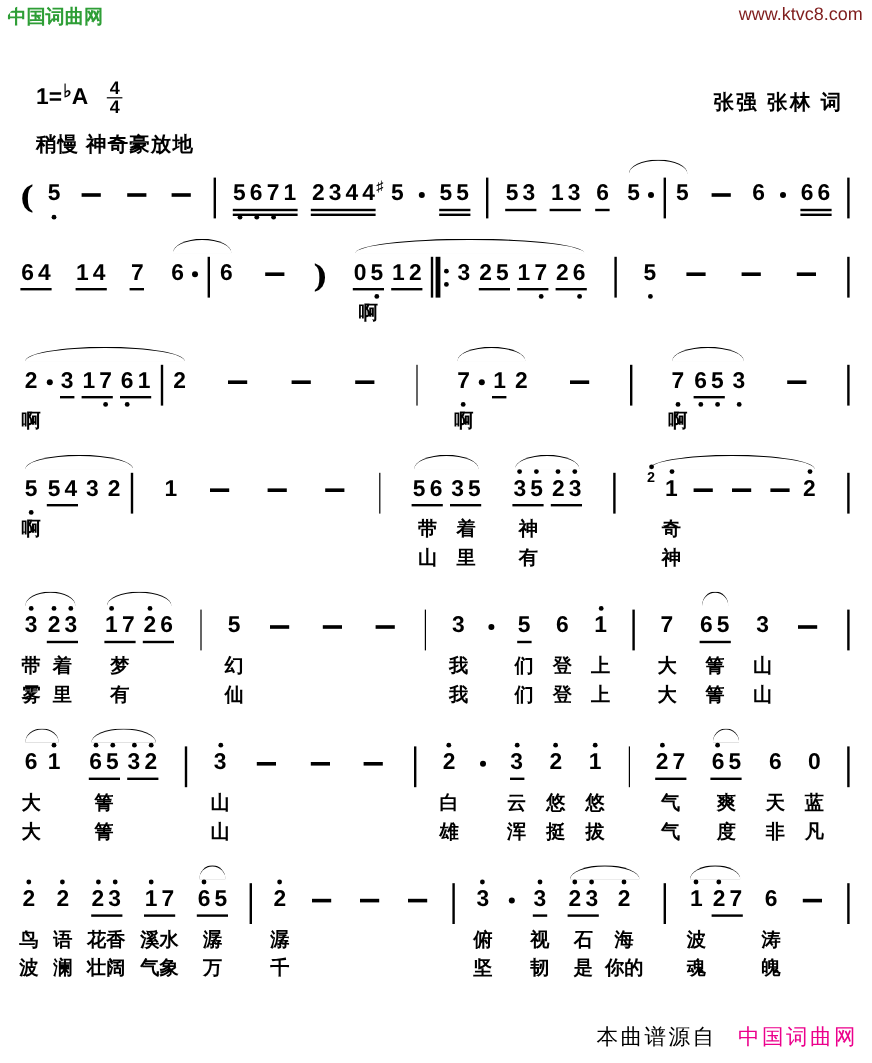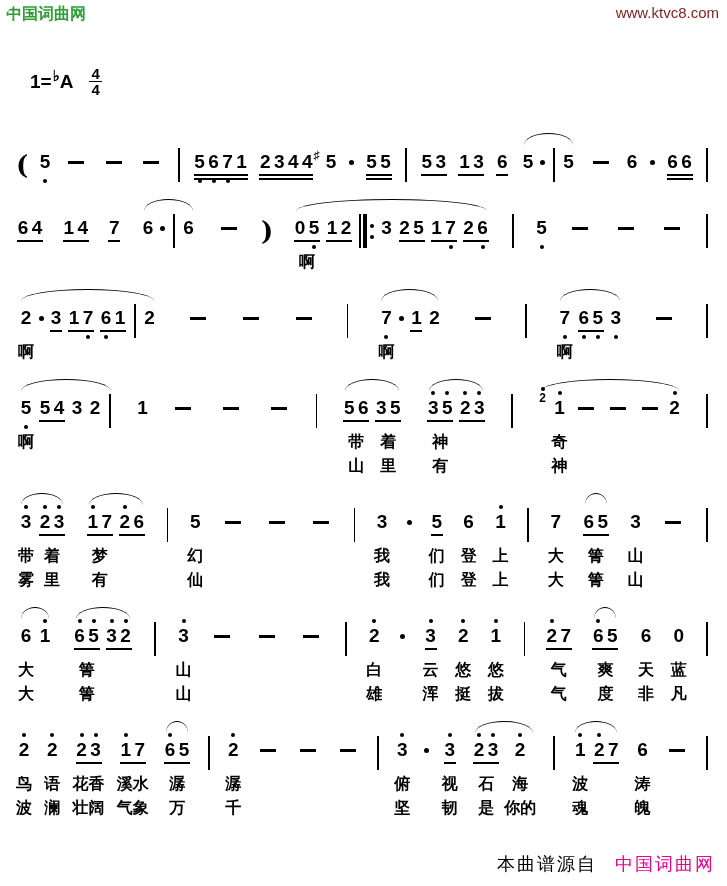--- a/index.html
+++ b/index.html
@@ -71,23 +71,25 @@
   <div class="keyblock">
     <div class="keyline">
       <span>1=</span>
         <span class="flat">♭</span>
         <span>A</span>
       <span class="meter">
         <span class="mtop">4</span>
         <span>4</span>
       </span>
     </div>
+    <div class="tempo">稍慢 神奇豪放地</div>
   </div>
 
   <div class="credits">
+    <div>张强 张林 词</div>
   </div>
 
   <div class="score">
       <div class="line">
         <span class="paren">(</span>
         <div class="grp">
           <div class="nrow">
             <span class="note">
               <span class="ua"></span>
               <span class="dg">5</span>

